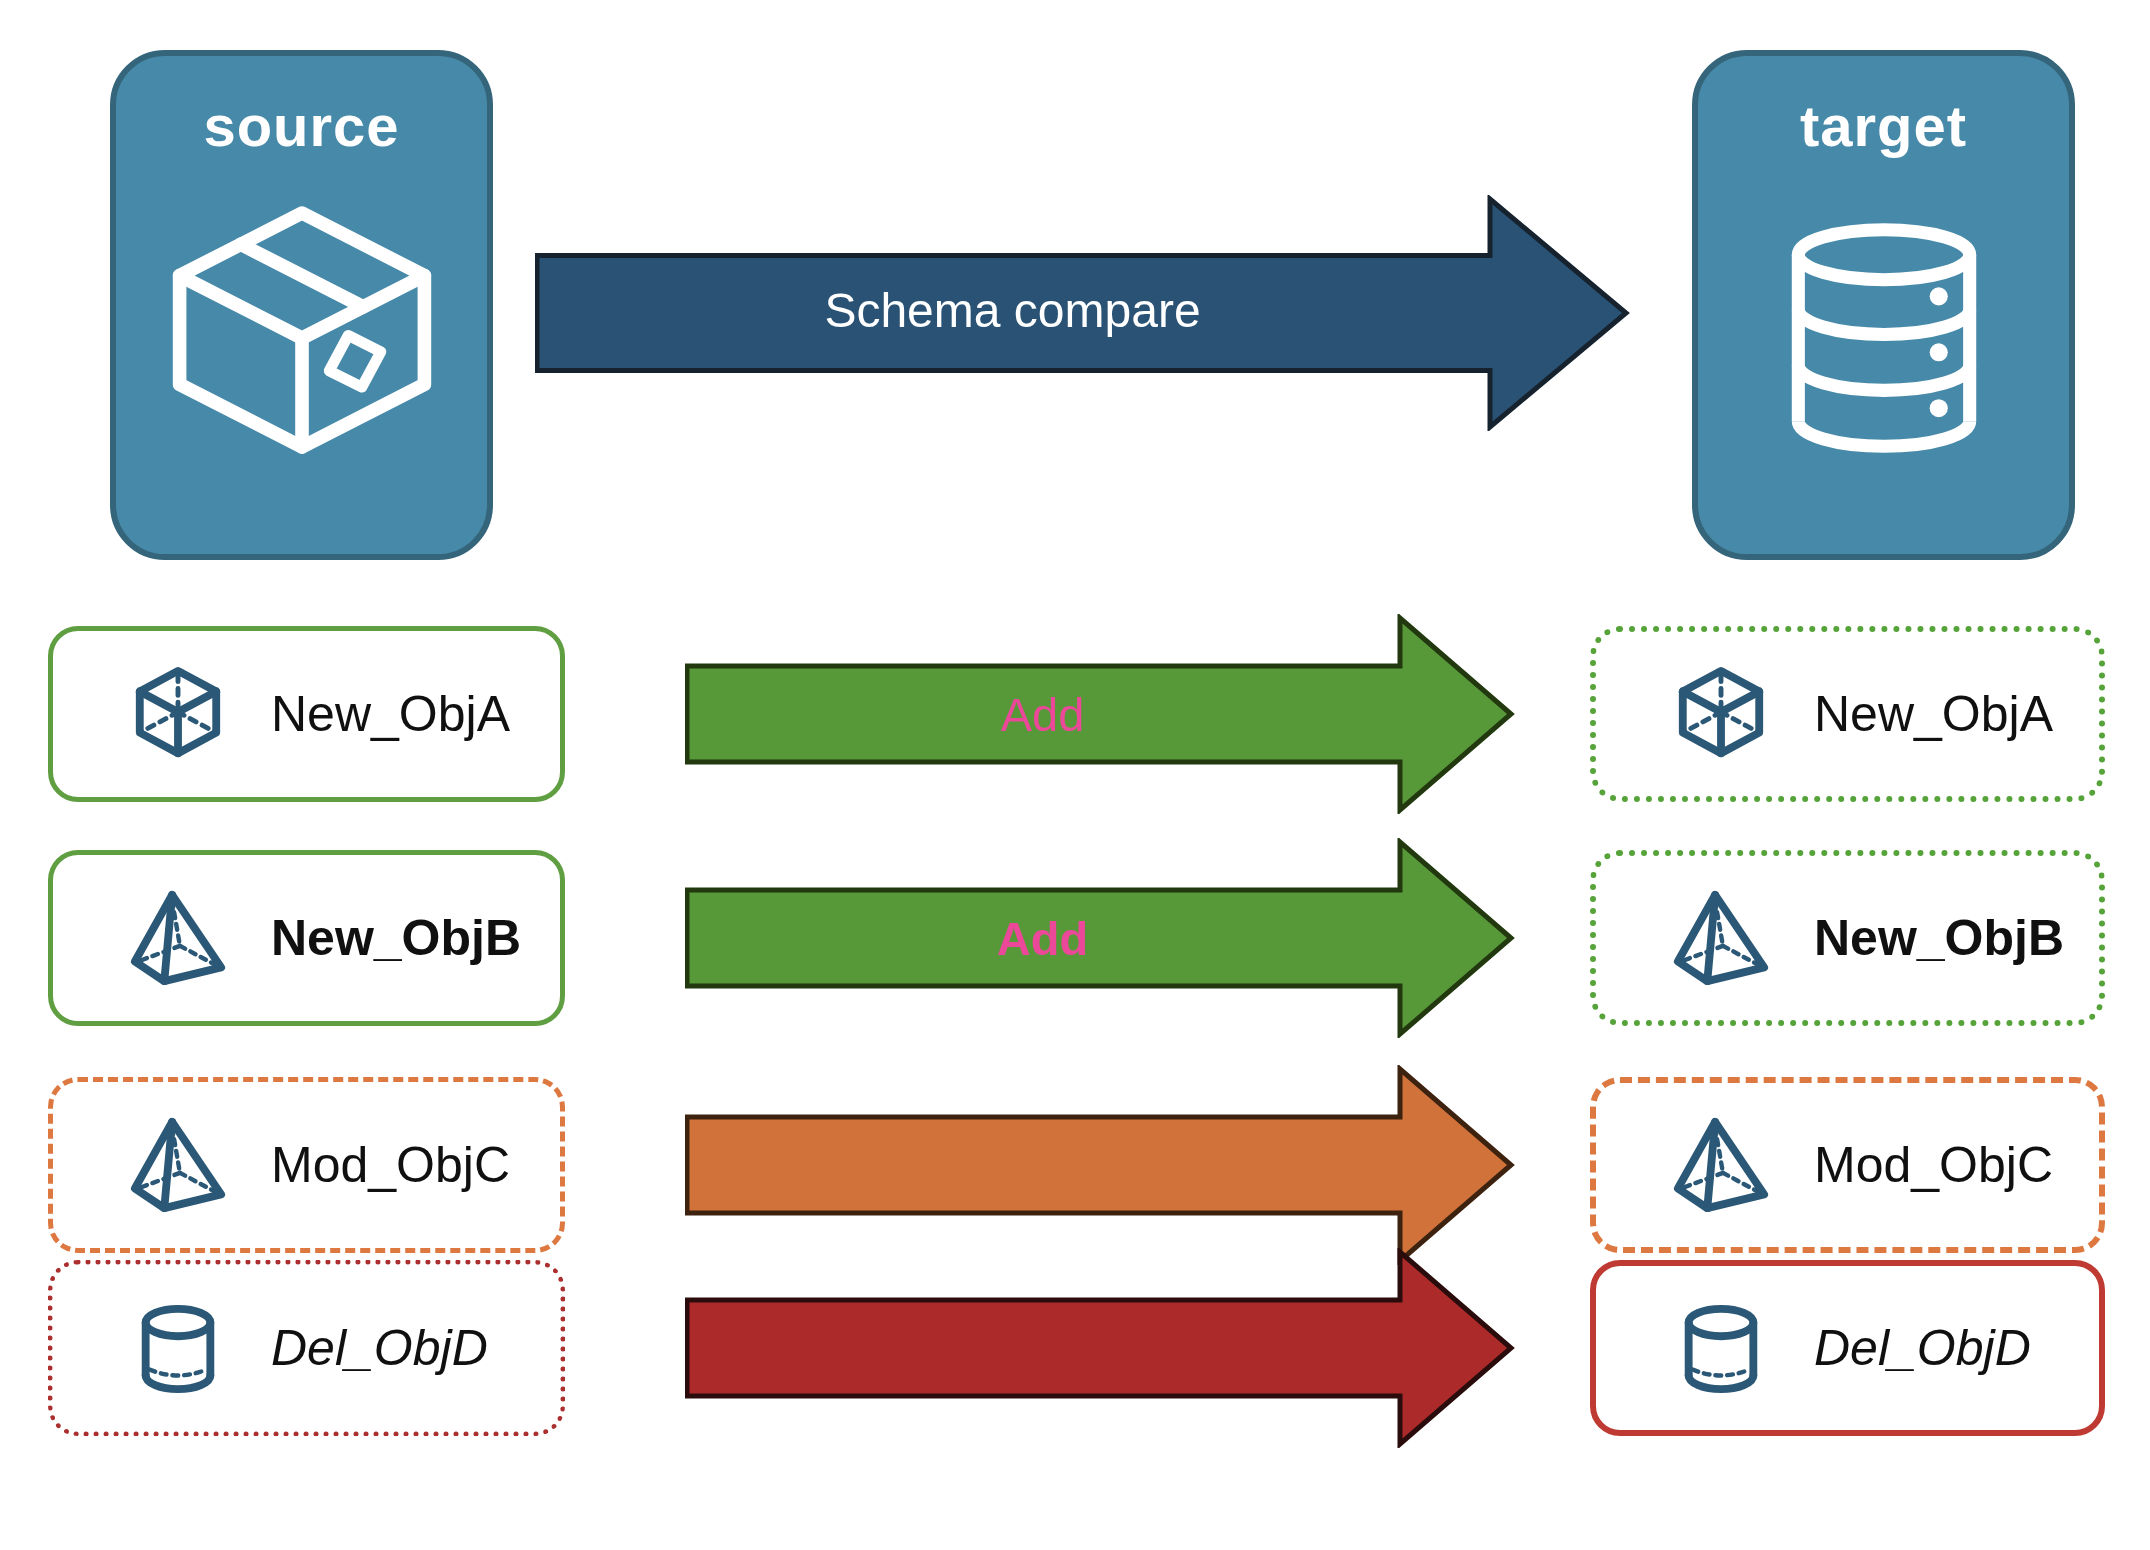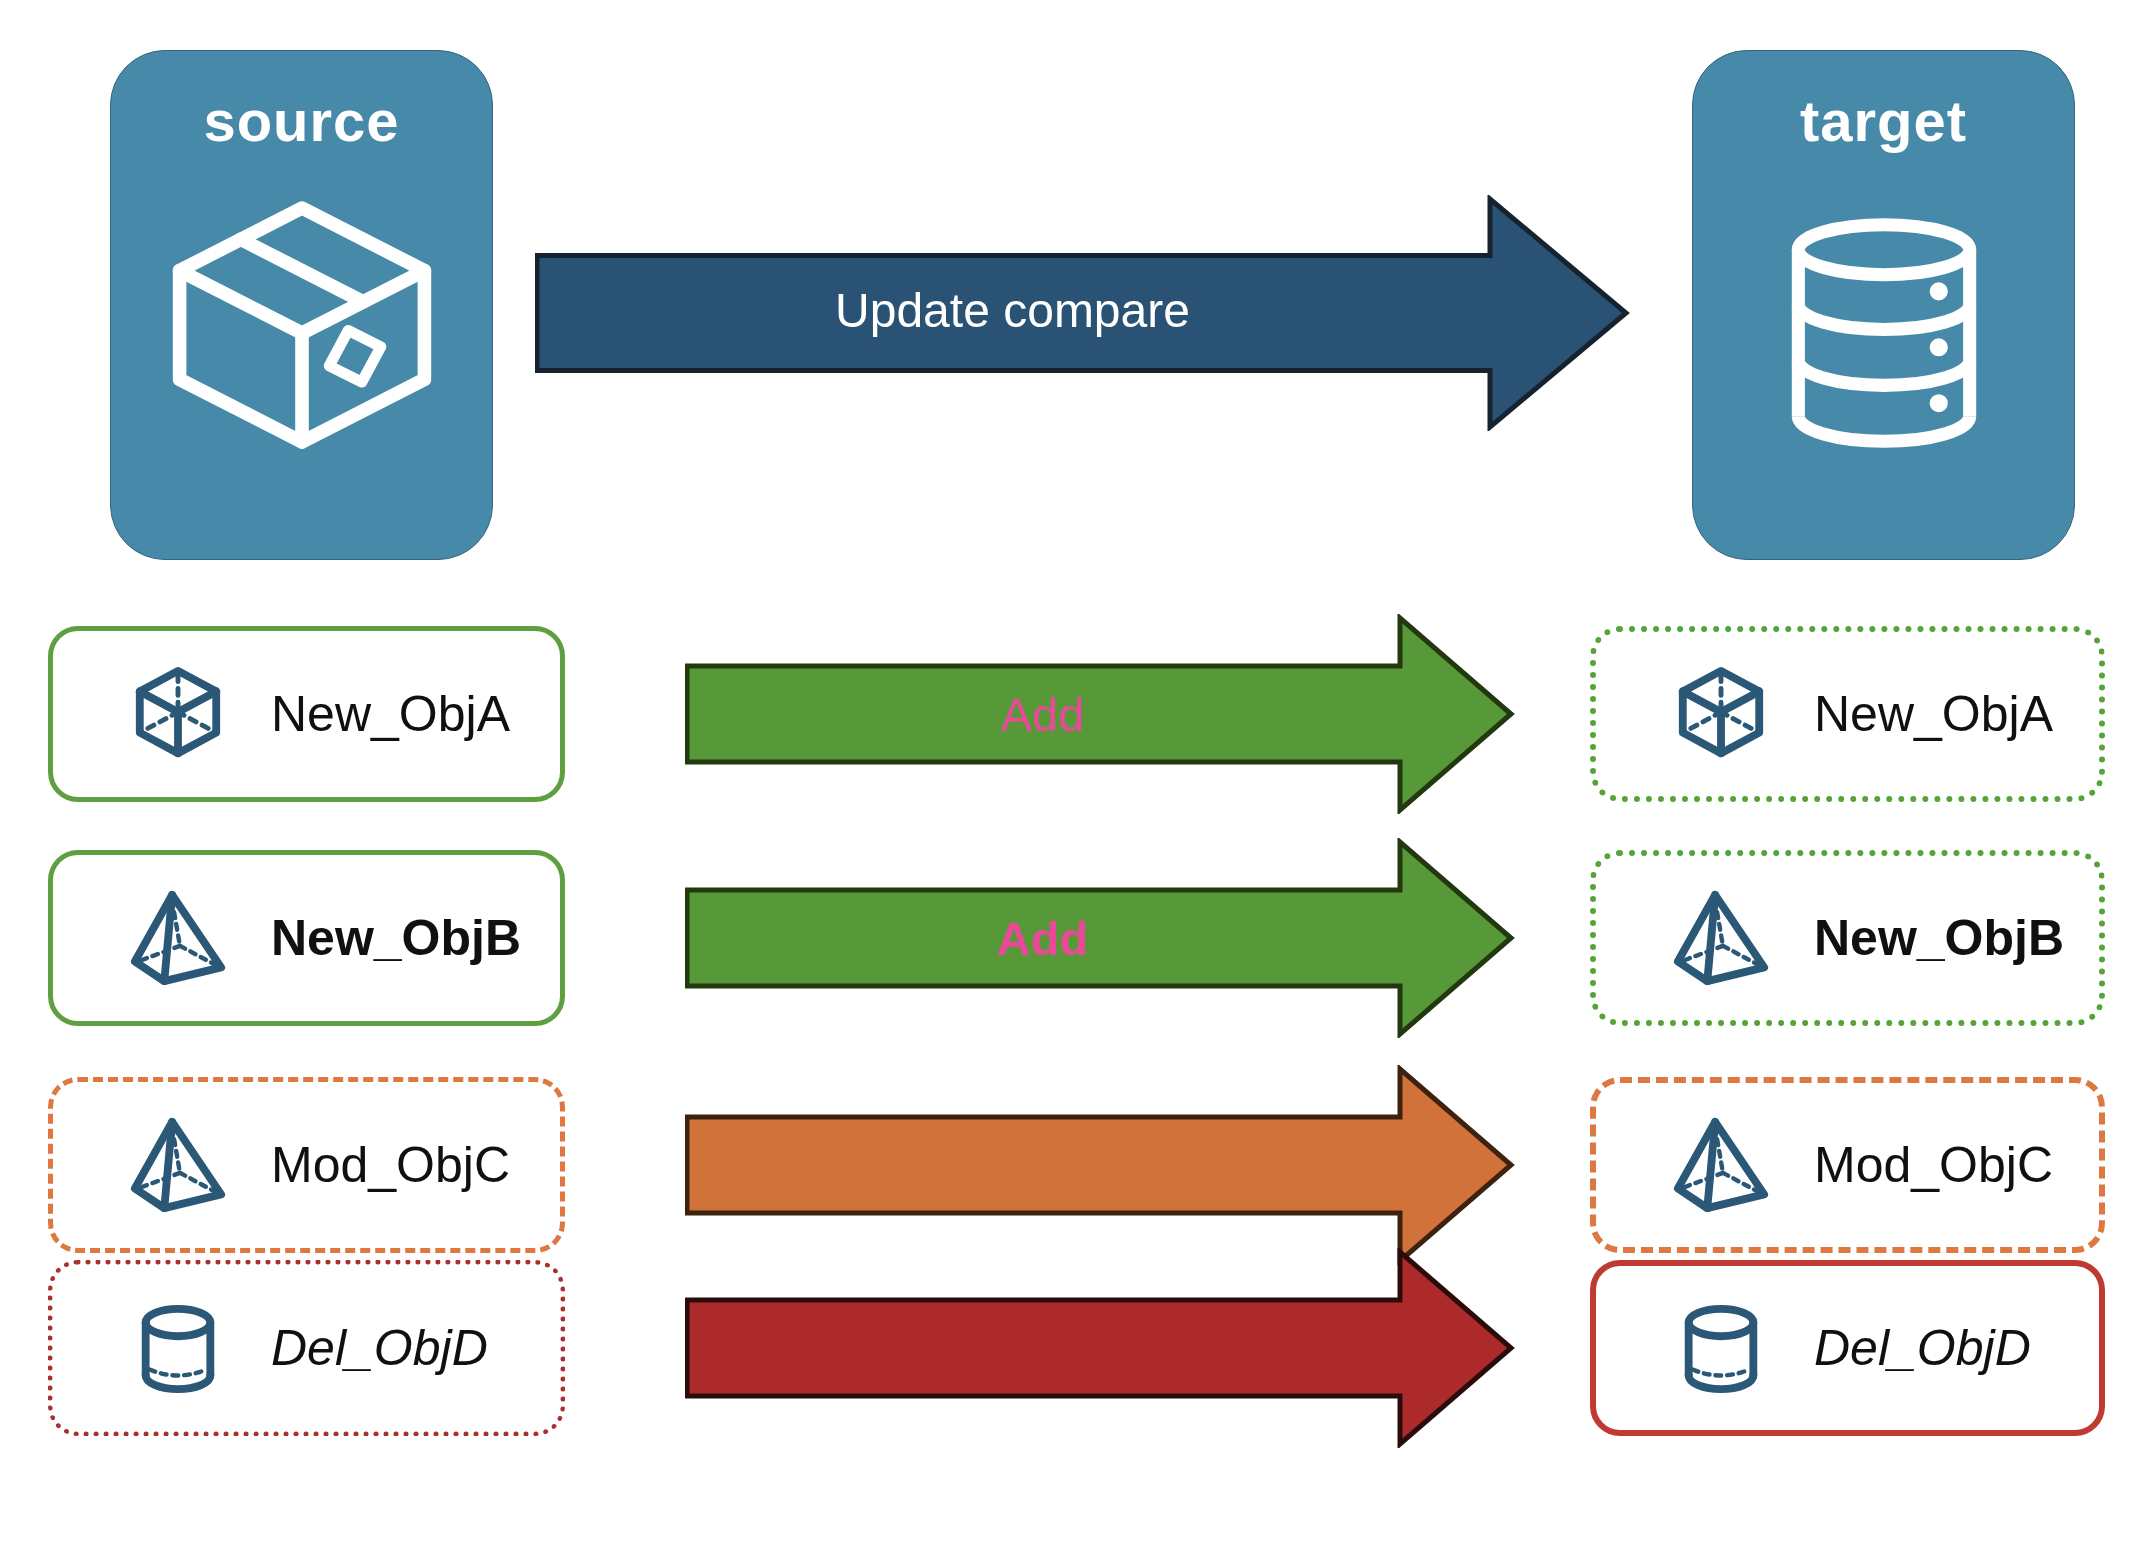--- a/index.html
+++ b/index.html
@@ -3,21 +3,21 @@
 <meta charset="utf-8">
 <style>
   html,body { margin:0; padding:0; background:#fff; }
   .canvas {
     position:relative; width:2150px; height:1550px; background:#ffffff;
     font-family:"Liberation Sans", sans-serif; overflow:hidden;
   }
   
   .node {
     position:absolute; width:383px; height:510px; box-sizing:border-box;
-    border:1px solid #14532d; background:#4689a9; border-radius:55px;
+    border:6px solid #14532d; background:#4689a9; border-radius:55px;
     display:flex; flex-direction:column; align-items:center;
   }
   .node-label { margin-top:36px; font-size:58px; font-weight:bold; color:#ffffff; letter-spacing:1px; }
   .node-icon { flex:none; }
 
   
   .schema-arrow { position:absolute; left:535px; top:195px; }
   .schema-label {
     position:absolute; left:535px; top:253px; width:955px; height:115px;
     display:flex; align-items:center; justify-content:center;
@@ -76,21 +76,21 @@
         <circle cx="73" cy="32.5" r="3.8"></circle>
         <circle cx="73" cy="56" r="3.8"></circle>
         <circle cx="73" cy="79.5" r="3.8"></circle>
       </g>
     </svg>
   </div>
 
   <svg class="schema-arrow" width="1095" height="236" viewBox="0 0 1095 236">
     <polygon points="2,60.5 955,60.5 955,4 1091,118 955,232 955,175.5 2,175.5" fill="#2a5274" stroke="#16222e" stroke-width="5" stroke-linejoin="miter"></polygon>
   </svg>
-  <div class="schema-label">Update compare</div>
+  <div class="schema-label">Schema compare</div>
 
   <div class="row" style="top:614px;">
     <div class="obj-box left" style="border-style: solid; border-color: rgb(95, 158, 65);">
       <svg class="obj-icon" viewBox="0 0 100 100">
         <g fill="none" stroke="#2b5876" stroke-width="8" stroke-linejoin="round" stroke-linecap="round">
           <polygon points="50,6 89,27 89,69 50,90 11,69 11,27"></polygon>
           <polyline points="11,27 50,48 89,27"></polyline>
           <line x1="50" y1="48" x2="50" y2="90"></line>
         </g>
         <g fill="none" stroke="#2b5876" stroke-width="5" stroke-dasharray="7 7" stroke-linecap="round">

